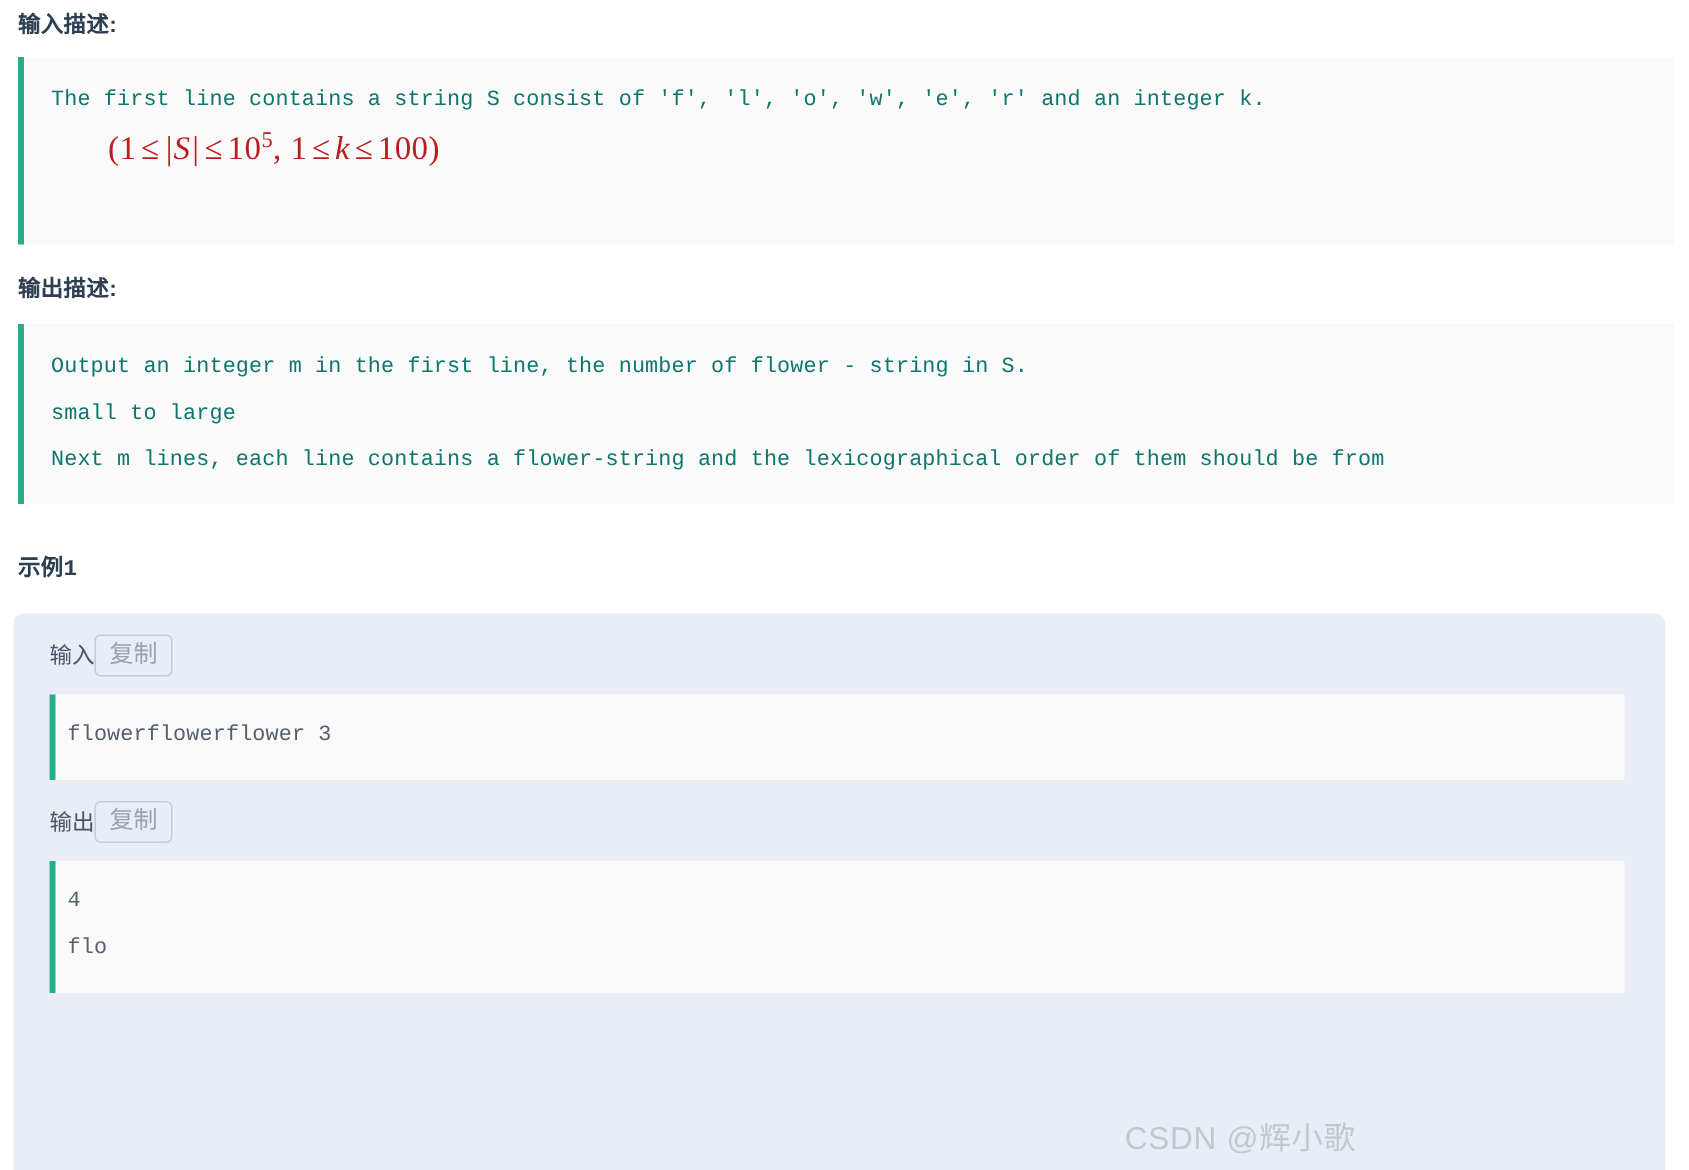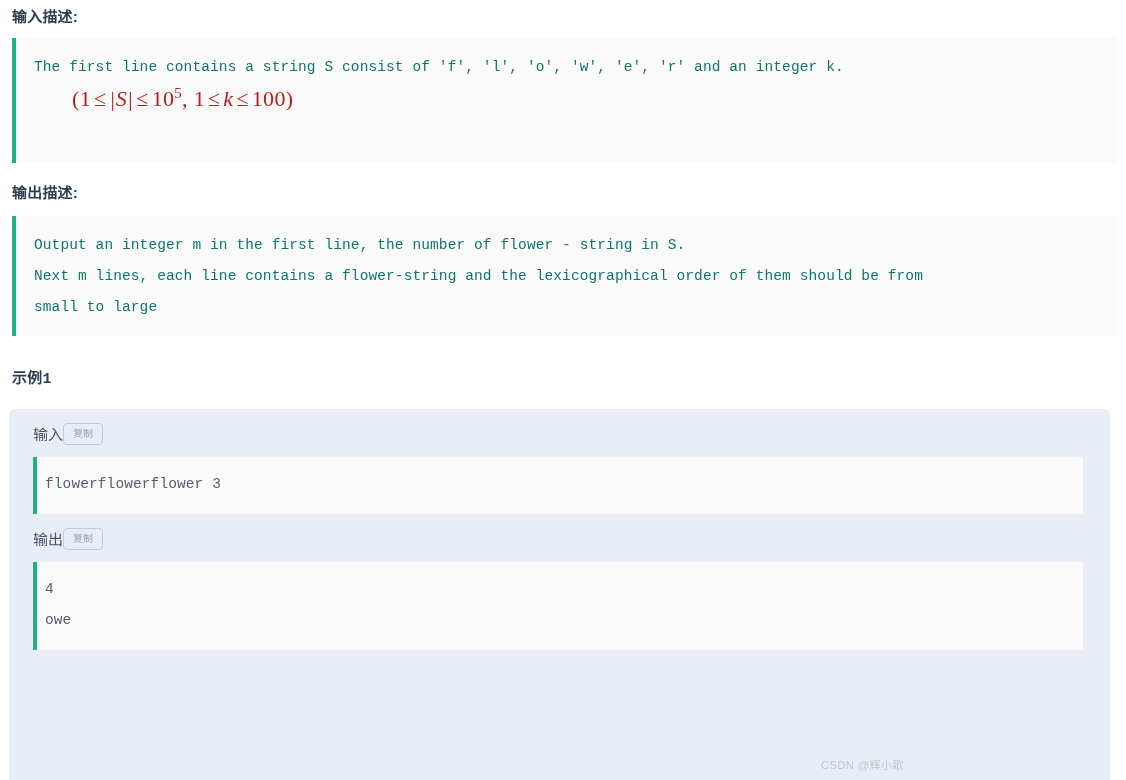--- a/index.html
+++ b/index.html
@@ -88,21 +88,21 @@
     padding: 14px 14px 12px 24px;
     box-sizing: border-box;
   }
   .sample-bar-label {
     font-size: 15px;
     color: #4a5568;
     font-family: "Liberation Sans", sans-serif;
     line-height: 1;
   }
   .copy-btn {
-    font-size: 10px;
+    font-size: 16px;
     color: #9aa3b0;
     background: #e9edf6;
     border: 1px solid #c3cbd8;
     border-radius: 4px;
     padding: 5px 9px;
     line-height: 1;
     cursor: pointer;
     font-family: "Liberation Sans", sans-serif;
   }
   .code-block {
@@ -119,21 +119,21 @@
     color: #55606e;
     white-space: pre;
     letter-spacing: 0.1px;
   }
 
   
   .watermark {
     position: absolute;
     right: 18px;
     bottom: 8px;
-    font-size: 11px;
+    font-size: 21px;
     color: #c3c8ce;
     font-family: "Liberation Sans", sans-serif;
     letter-spacing: 0.5px;
     pointer-events: none;
     white-space: nowrap;
     text-align: center;
   }
 
   
   #heading-input-desc { position: absolute; left: 12px; top: 9px; }
@@ -154,41 +154,41 @@
 
   <div class="desc-block" id="block-input-desc">
     <div class="desc-line">The first line contains a string S consist of 'f', 'l', 'o', 'w', 'e', 'r' and an integer k.</div>
     <div class="math"><span>(1</span><span class="op">≤</span><i>|S|</i><span class="op">≤</span><span>10</span><sup>5</sup><span>, 1</span><span class="op">≤</span><i>k</i><span class="op">≤</span><span>100</span><span>)</span></div>
   </div>
 
   <div class="section-heading" id="heading-output-desc">输出描述:</div>
 
   <div class="desc-block" id="block-output-desc">
     <div class="desc-line">Output an integer m in the first line, the number of flower - string in S.</div>
+    <div class="desc-line">small to large</div>
     <div class="desc-line">Next m lines, each line contains a flower-string and the lexicographical order of them should be from</div>
-    <div class="desc-line">small to large</div>
   </div>
 
   <div class="section-heading" id="heading-sample">示例1</div>
 
   <div class="sample-card" id="sample-card">
 
     <div class="sample-bar">
       <span class="sample-bar-label">输入</span>
       <button class="copy-btn">复制</button>
     </div>
     <div class="code-block">
       <div class="code-line">flowerflowerflower 3</div>
     </div>
 
     <div class="sample-bar">
       <span class="sample-bar-label">输出</span>
       <button class="copy-btn">复制</button>
     </div>
     <div class="code-block">
       <div class="code-line">4</div>
-      <div class="code-line">owe</div>
+      <div class="code-line">flo</div>
     </div>
   </div>
 
   <div class="watermark">CSDN @辉小歌</div>
 
 </div>
 
 </body></html>

